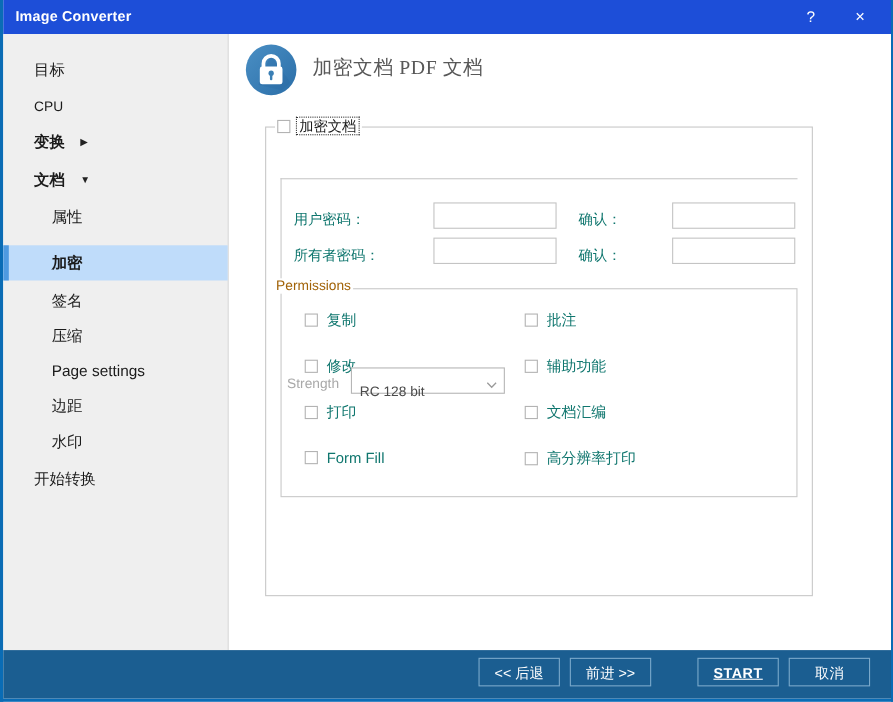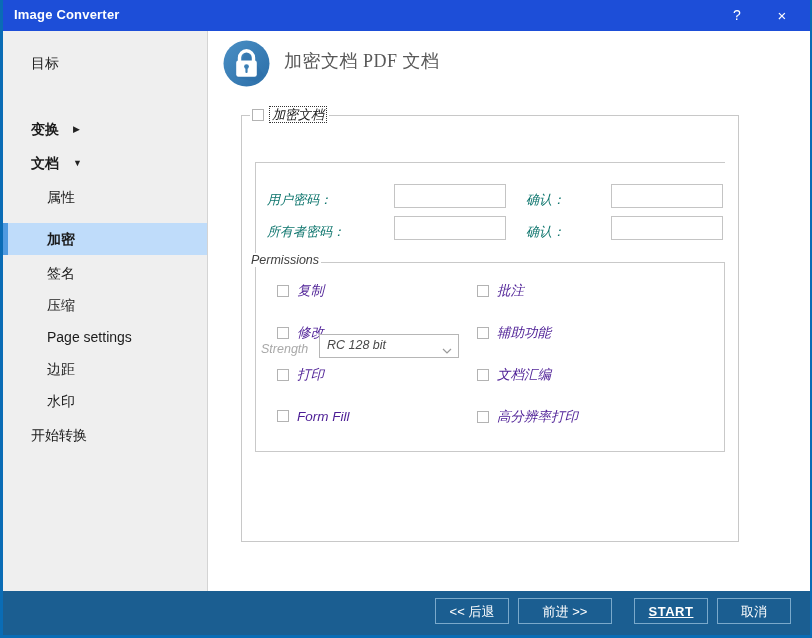--- a/index.html
+++ b/index.html
@@ -128,21 +128,20 @@
 
   .panel {
     position: absolute;
     left: 33px;
     top: 84px;
     width: 498px;
     height: 427px;
     border: 1px solid #c8c8c8;
     box-sizing: border-box;
     background: #ffffff;
-    font-style: italic;
   }
 
   
   .gbox {
     position: absolute;
     box-sizing: border-box;
     border: 1px solid #c9c9c9;
   }
   .gbox-enc {
     left: 13px;
@@ -201,26 +200,26 @@
   
   .gbox-perm {
     left: 13px;
     top: 146px;
     width: 470px;
     height: 190px;
   }
   .perm-legend {
     left: 7px;
     font-size: 12.5px;
-    color: #404040;
+    color: #a16207;
   }
   .perm-item {
     position: absolute;
     font-size: 13.5px;
-    color: #4c1d95;
+    color: #0f766e;
     white-space: nowrap;
   }
   .perm-item .cb { margin-right: 8px; }
   .perm-item .t { vertical-align: middle; }
 
   .strength-label {
     position: absolute;
     left: 19px;
     top: 226px;
     font-size: 12.5px;
@@ -232,21 +231,21 @@
     top: 218px;
     width: 140px;
     height: 24px;
     border: 1px solid #b6b6b6;
     background: #ffffff;
     box-sizing: border-box;
   }
   .combo .val {
     position: absolute;
     left: 7px;
-    top: 3px;
+    top: 14px;
     font-size: 12.5px;
     color: #4a4a4a;
   }
   .combo .chev {
     position: absolute;
     right: 7px;
     top: 7px;
     width: 9px;
     height: 9px;
   }
@@ -297,20 +296,23 @@
 
   <div class="titlebar">
     <div class="title-text">Image Converter</div>
     <div class="win-btn help">?</div>
     <div class="win-btn close">×</div>
   </div>
 
   <div class="sidebar" id="sidebar">
       <div class="nav-item lvl0" style="top: 16px;">
         <span class="lbl">目标</span>
+      </div>
+      <div class="nav-item lvl0 cpu" style="top: 50px;">
+        <span class="lbl">CPU</span>
       </div>
       <div class="nav-item lvl0 bold" style="top: 82px;">
         <span class="lbl">变换</span>
         <span class="caret" style="left: 70px;">▶</span>
       </div>
       <div class="nav-item lvl0 bold" style="top: 116px;">
         <span class="lbl">文档</span>
         <span class="caret" style="left: 70px;">▼</span>
       </div>
       <div class="nav-item lvl1" style="top: 150px;">
@@ -400,21 +402,21 @@
             <path d="M1 3 L5 7 L9 3" fill="none" stroke="#9a9a9a" stroke-width="1.2"></path>
           </svg>
         </span>
       </div>
 
     </div>
   </div>
 
   <div class="footer">
     <div class="fbtn" style="left:432px; width:74px;">&lt;&lt; 后退</div>
-    <div class="fbtn" style="left:515px; width:94px;">前进 &gt;&gt;</div>
+    <div class="fbtn" style="left:515px; width:74px;">前进 &gt;&gt;</div>
     <div class="fbtn start" style="left:631px; width:74px;">
       <span class="st">START</span>
     </div>
     <div class="fbtn" style="left:714px; width:74px;">取消</div>
 
   </div>
 
 
 </div>
 

